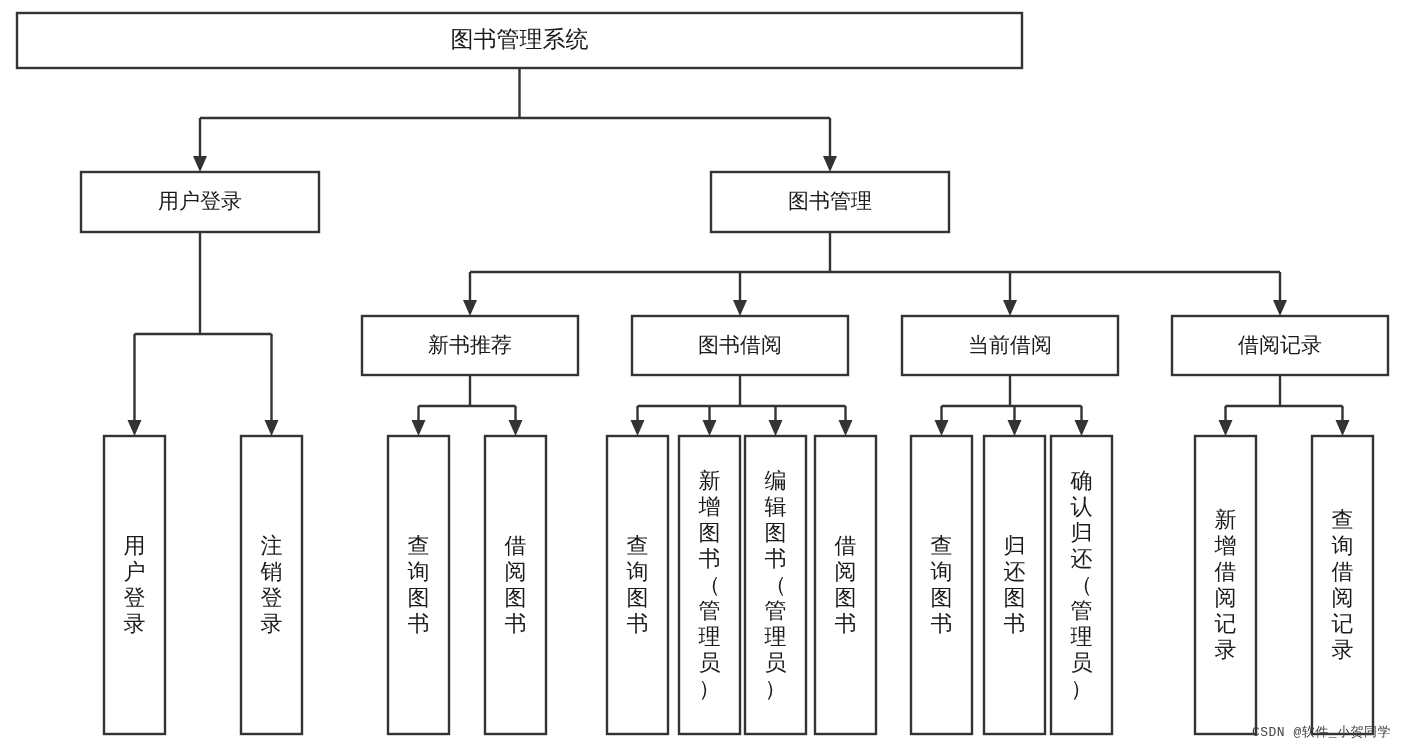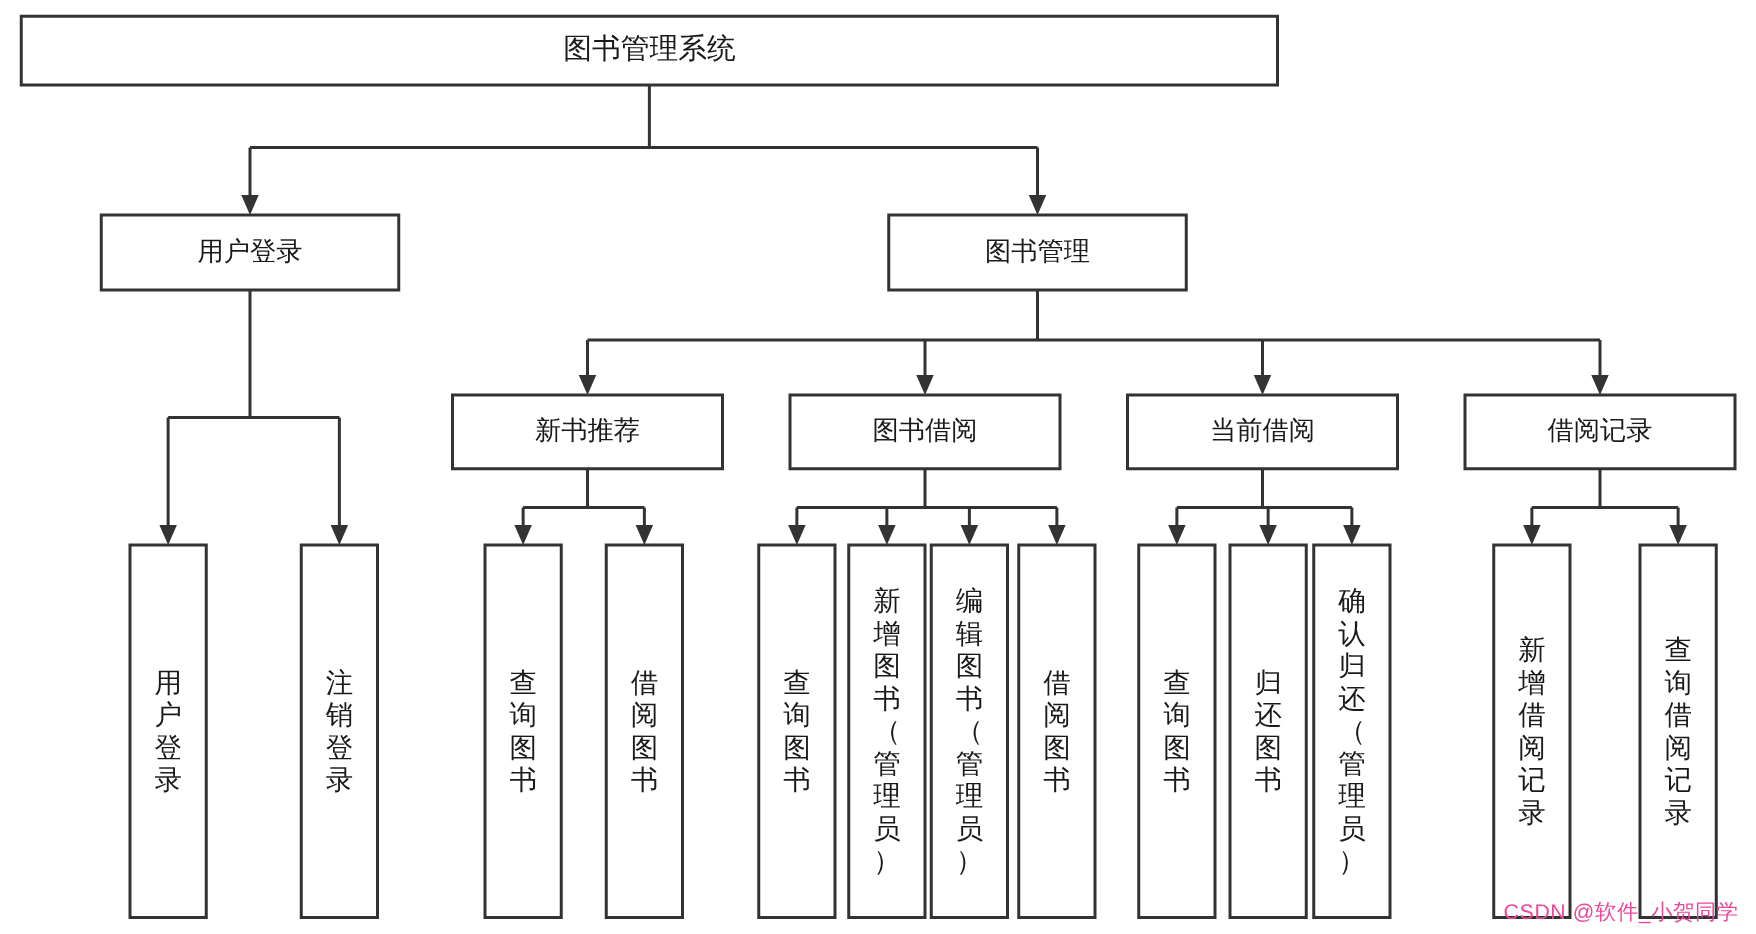--- a/index.html
+++ b/index.html
@@ -45,23 +45,23 @@
     fill: none;
   }
   .arrow-head {
     fill: #333333;
     stroke: none;
   }
   .watermark {
     position: absolute;
     right: 14px;
     bottom: 6px;
-    font-family: Liberation Sans, sans-serif;
-    font-size: 17px;
-    color: #ec4899;
+    font-family: Liberation Mono, monospace;
+    font-size: 13px;
+    color: #404040;
     letter-spacing: 0.5px;
     white-space: nowrap;
     pointer-events: none;
   }
 </style>
 </head>
 <body>
 
 <svg id="diagram" viewBox="0 0 1405 747" xmlns="http://www.w3.org/2000/svg">
   <rect x="0" y="0" width="1405" height="747" fill="#ffffff"></rect>

